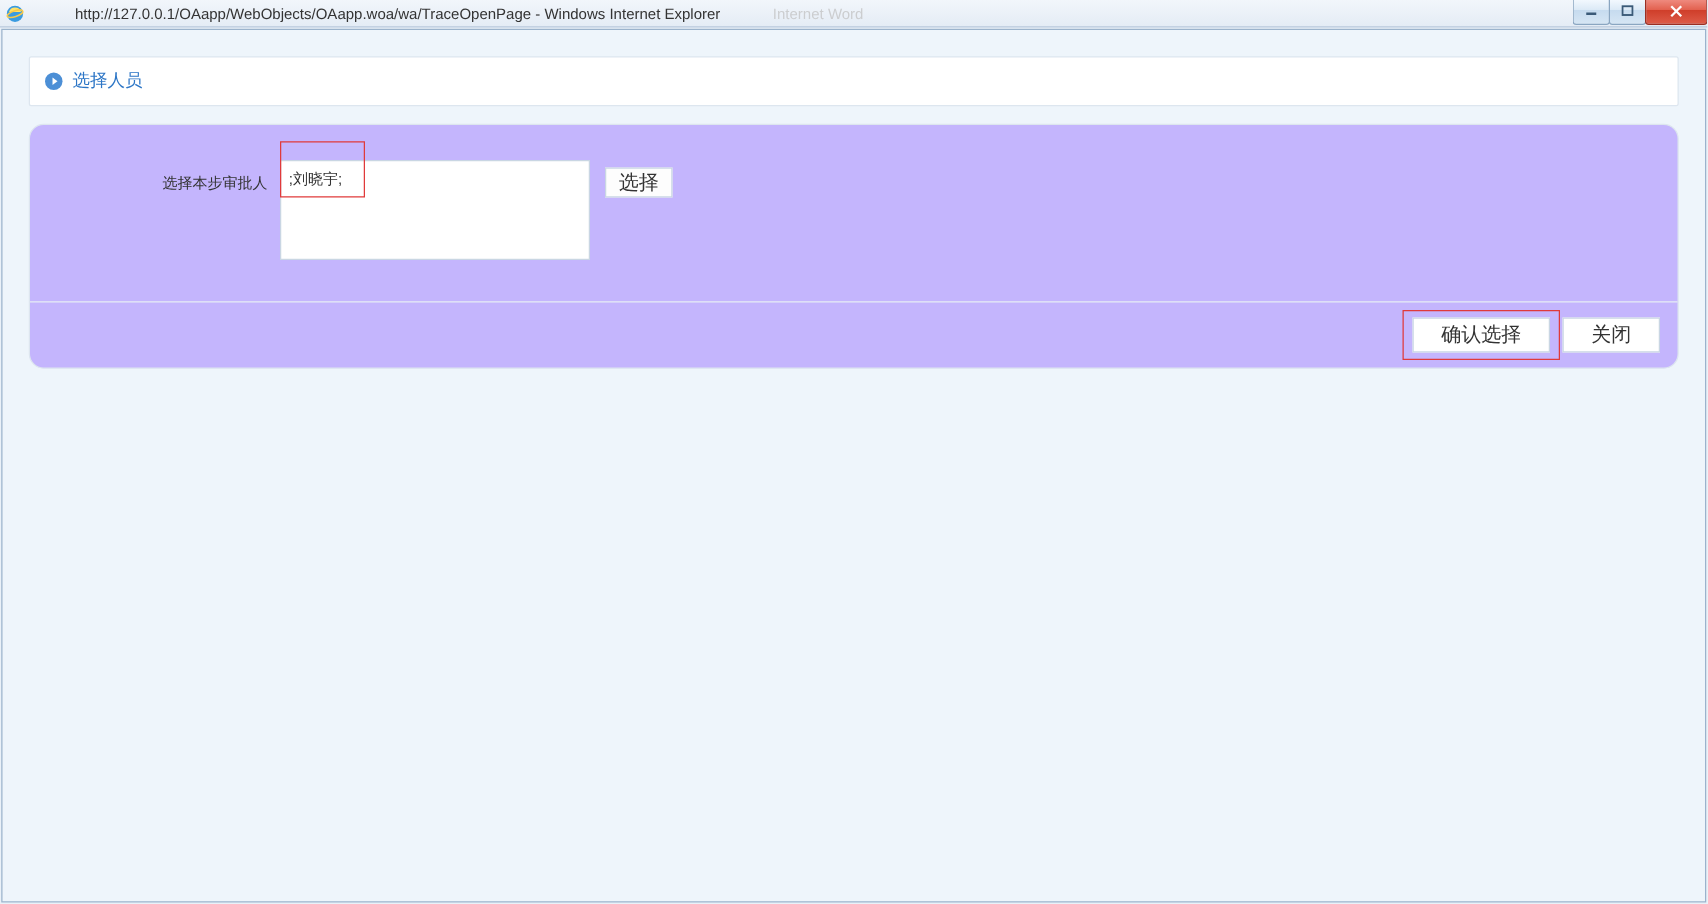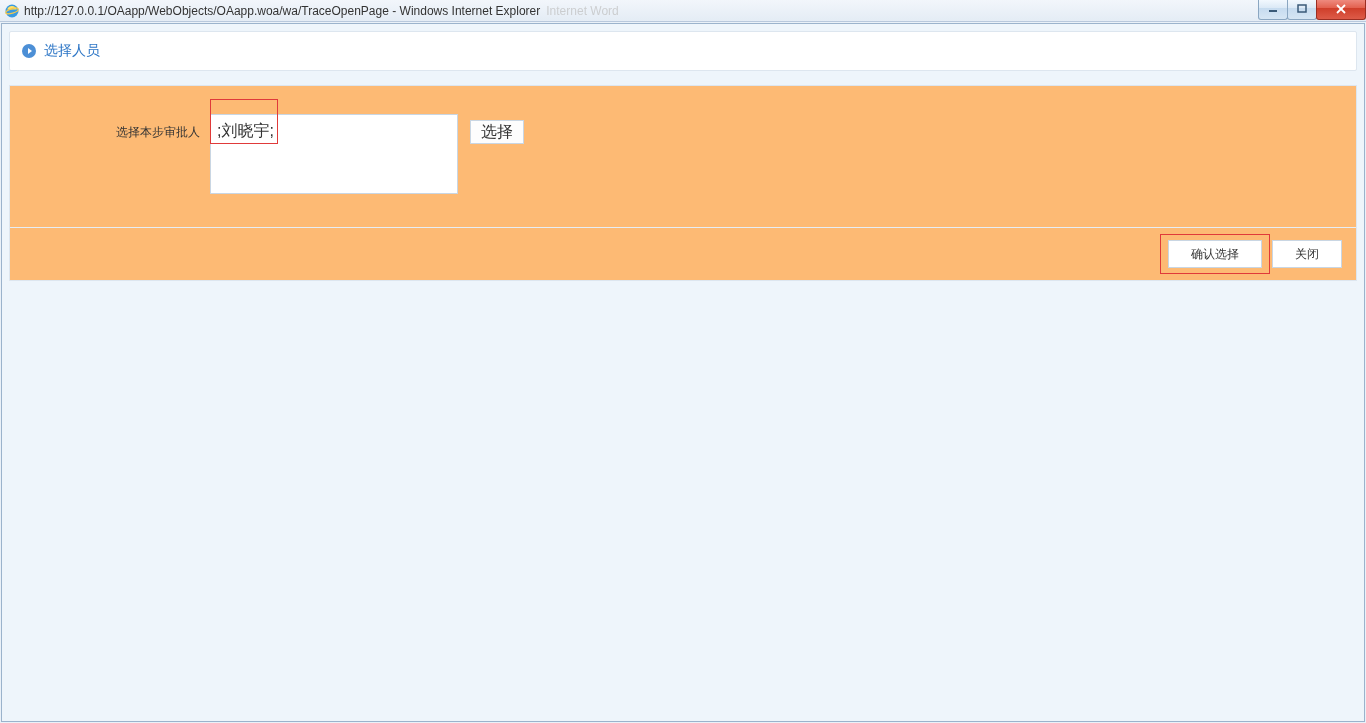--- a/index.html
+++ b/index.html
@@ -16,20 +16,21 @@
     }
     
     .titlebar {
       height: 22px;
       background: linear-gradient(to bottom, #f2f6fb 0%, #e4ecf5 100%);
       border-bottom: 1px solid #b8c8dc;
       display: flex;
       align-items: center;
       padding: 0 4px;
       position: relative;
+      gap: 36px;
     }
     .titlebar .ie-icon {
       width: 16px;
       height: 16px;
       margin-right: 4px;
       display: inline-block;
     }
     .titlebar .ie-icon svg { width: 16px; height: 16px; }
     .titlebar .title {
       color: #333;
@@ -71,21 +72,21 @@
     .chrome-body {
       height: calc(723px - 22px);
       background: #eaf1f8;
       padding: 1px;
     }
     .inner-frame {
       width: 100%;
       height: 100%;
       background: #eef5fb;
       border: 1px solid #9bb3cc;
-      padding: 7px;
+      padding: 21px;
     }
     .page {
       width: 100%;
       height: 100%;
       position: relative;
     }
     
     .panel-header {
       background: #fff;
       border: 1px solid #dde6ef;
@@ -112,23 +113,23 @@
       border-bottom: 3px solid transparent;
       margin-left: 1px;
     }
     .panel-title {
       color: #2d76c6;
       font-size: 14px;
     }
     
     .panel-form {
       margin-top: 14px;
-      background: #fdba74;
+      background: #c4b5fd;
       border: 1px solid #dde6ef;
-      border-radius: 0;
+      border-radius: 12px;
     }
     .form-body {
       padding: 28px 20px 30px 20px;
       border-bottom: 1px solid #e6edf5;
     }
     .form-row {
       display: flex;
       align-items: flex-start;
     }
     .form-label {
@@ -142,21 +143,21 @@
     .textarea-wrap {
       position: relative;
       width: 248px;
     }
     .approver-box {
       width: 248px;
       height: 80px;
       border: 1px solid #c9d6e3;
       resize: none;
       padding: 6px 18px 6px 6px;
-      font-size: 16px;
+      font-size: 12px;
       font-family: inherit;
       color: #333;
       overflow-y: scroll;
     }
     .highlight-box {
       position: absolute;
       top: -15px;
       left: 0;
       width: 68px;
       height: 45px;
@@ -181,21 +182,21 @@
       justify-content: flex-end;
       gap: 10px;
     }
     .action-btn {
       height: 28px;
       min-width: 60px;
       padding: 0 22px;
       background: #fff;
       border: 1px solid #c9d6e3;
       cursor: pointer;
-      font-size: 12px;
+      font-size: 16px;
       color: #333;
     }
     .confirm-wrap {
       position: relative;
       display: inline-block;
     }
     .confirm-highlight {
       position: absolute;
       top: -6px;
       left: -8px;

